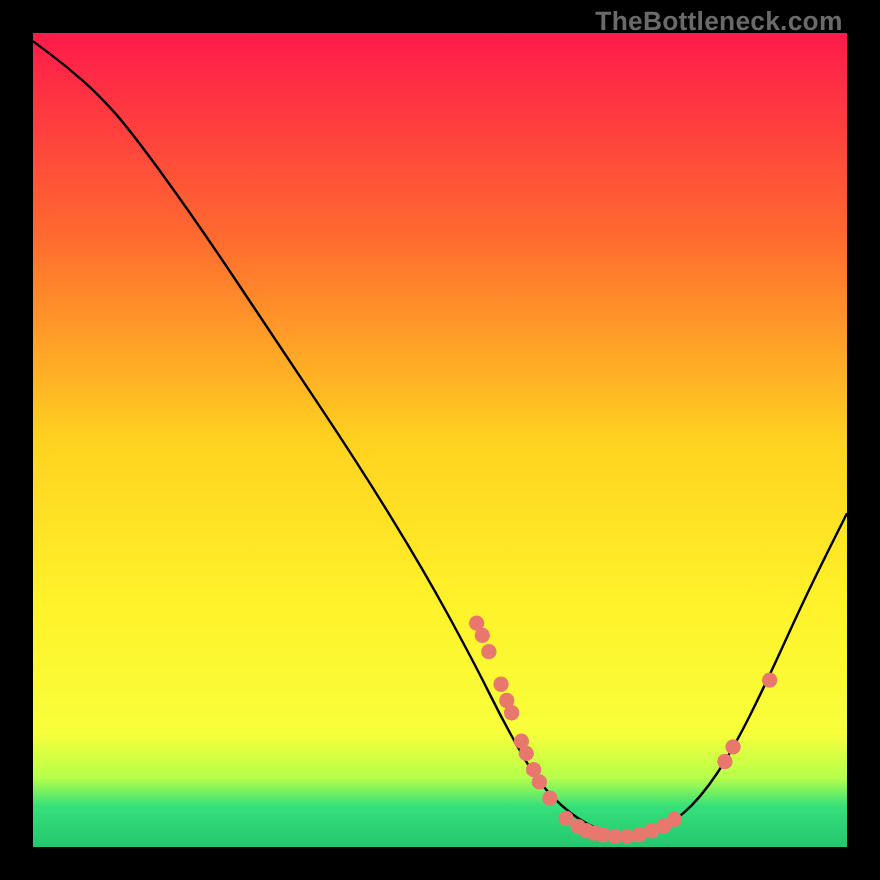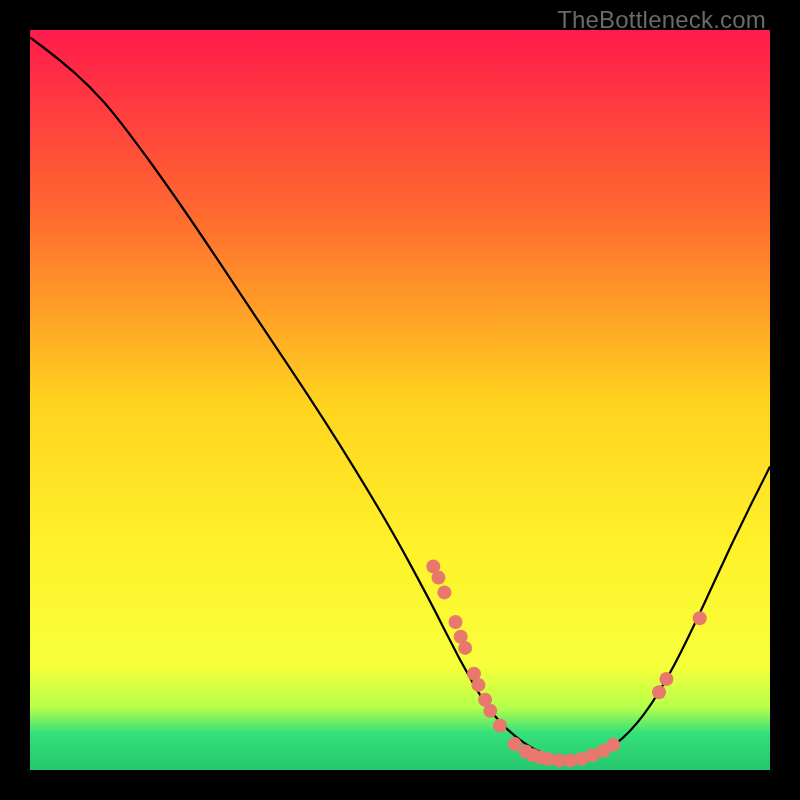--- a/index.html
+++ b/index.html
@@ -25,21 +25,21 @@
     top: 0;
     width: 740px;
     height: 740px;
   }
   .watermark {
     position: absolute;
     top: 6px;
     right: 34px;
     color: #6a6a6a;
     font-size: 24px;
-    font-weight: 400;
+    font-weight: 700;
     letter-spacing: 0.2px;
     z-index: 10;
   }
   svg { display: block; }
 </style>
 </head>
 <body>
 
 <div class="watermark">TheBottleneck.com</div>
 

